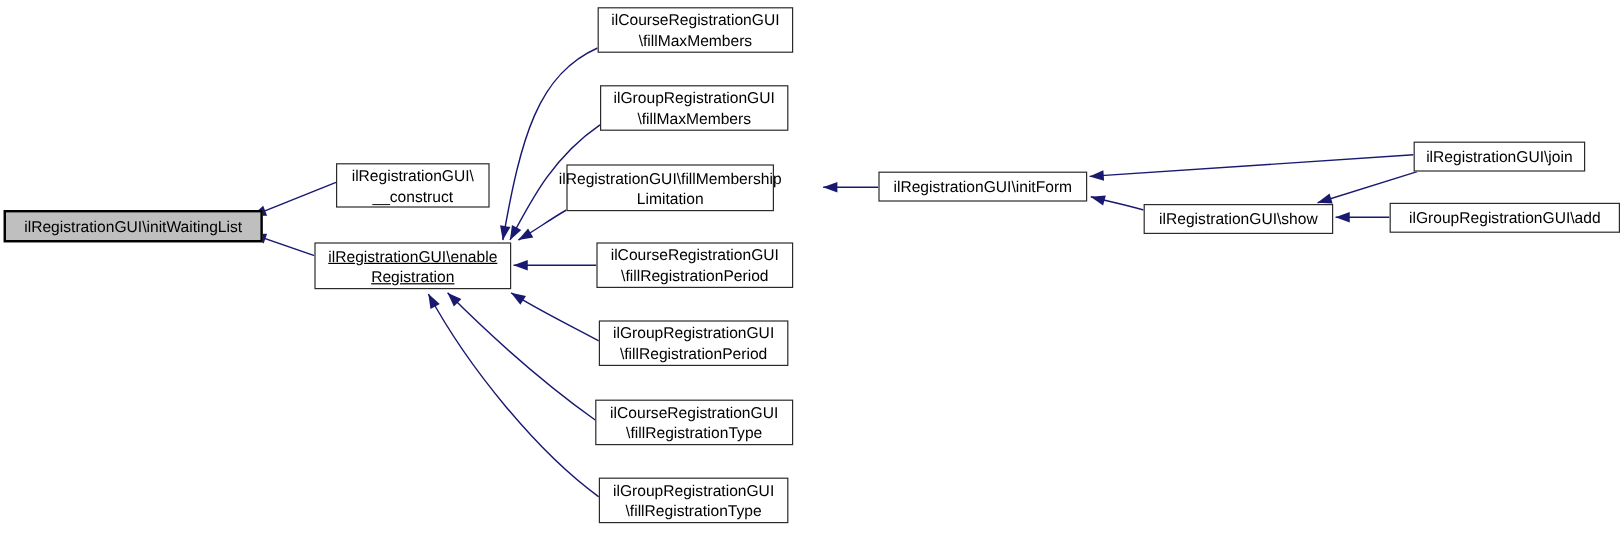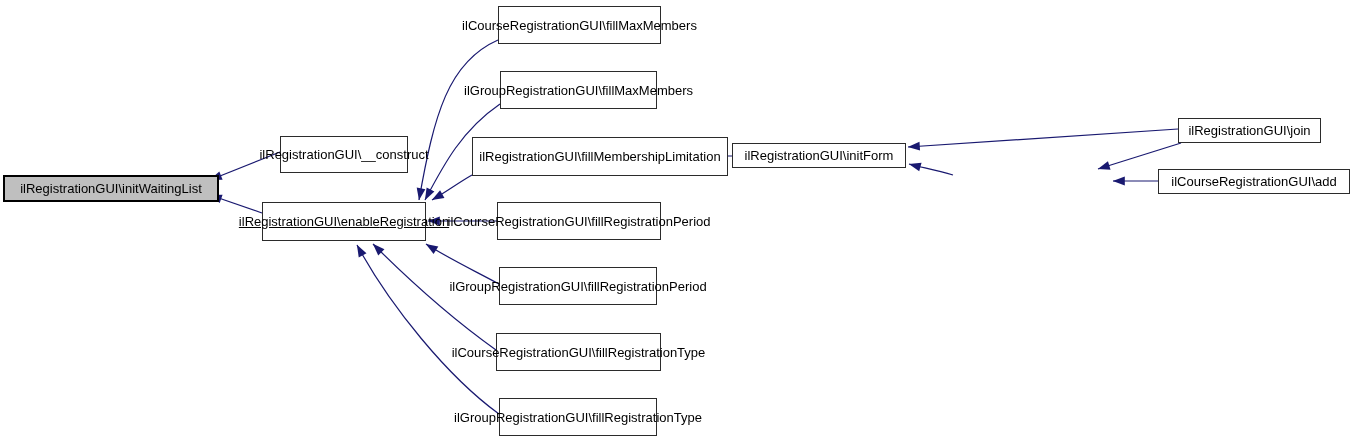--- a/index.html
+++ b/index.html
@@ -28,21 +28,21 @@
     stroke-width:1.2;
     fill:none;
   }
   .node{
     position:absolute;
     box-sizing:border-box;
     background:var(--node-fill);
     border:1.3px solid var(--node-border);
     color:var(--text);
     display:flex;
-    flex-direction:row;
+    flex-direction:column;
     align-items:center;
     justify-content:center;
     text-align:center;
     font-size:13px;
     line-height:17px;
     white-space:nowrap;
     cursor:pointer;
   }
   .node.highlighted{
     background:var(--hl-fill);
@@ -88,21 +88,21 @@
       <div>Registration</div>
     </div>
     <div class="node" style="left: 498px; top: 6px; width: 163px; height: 38px;">
       <div>ilCourseRegistrationGUI</div>
       <div>\fillMaxMembers</div>
     </div>
     <div class="node" style="left: 500px; top: 71px; width: 157px; height: 38px;">
       <div>ilGroupRegistrationGUI</div>
       <div>\fillMaxMembers</div>
     </div>
-    <div class="node" style="left: 472px; top: 137px; width: 256px; height: 39px;">
+    <div class="node" style="left: 472px; top: 137px; width: 173px; height: 39px;">
       <div>ilRegistrationGUI\fillMembership</div>
       <div>Limitation</div>
     </div>
     <div class="node" style="left: 497px; top: 202px; width: 164px; height: 38px;">
       <div>ilCourseRegistrationGUI</div>
       <div>\fillRegistrationPeriod</div>
     </div>
     <div class="node" style="left: 499px; top: 267px; width: 158px; height: 38px;">
       <div>ilGroupRegistrationGUI</div>
       <div>\fillRegistrationPeriod</div>
@@ -114,16 +114,19 @@
     <div class="node" style="left: 499px; top: 398px; width: 158px; height: 38px;">
       <div>ilGroupRegistrationGUI</div>
       <div>\fillRegistrationType</div>
     </div>
     <div class="node" style="left: 732px; top: 143px; width: 174px; height: 25px; align-items: center;">
       <div>ilRegistrationGUI\initForm</div>
     </div>
     <div class="node" style="left: 1178px; top: 118px; width: 143px; height: 25px;">
       <div>ilRegistrationGUI\join</div>
     </div>
+    <div class="node" style="left: 953px; top: 170px; width: 158px; height: 25px;">
+      <div>ilRegistrationGUI\show</div>
+    </div>
     <div class="node" style="left: 1158px; top: 169px; width: 192px; height: 25px;">
-      <div>ilCourseRegistrationGUI\add</div>
+      <div>ilGroupRegistrationGUI\add</div>
     </div>
   </div>
 
 </body></html>

